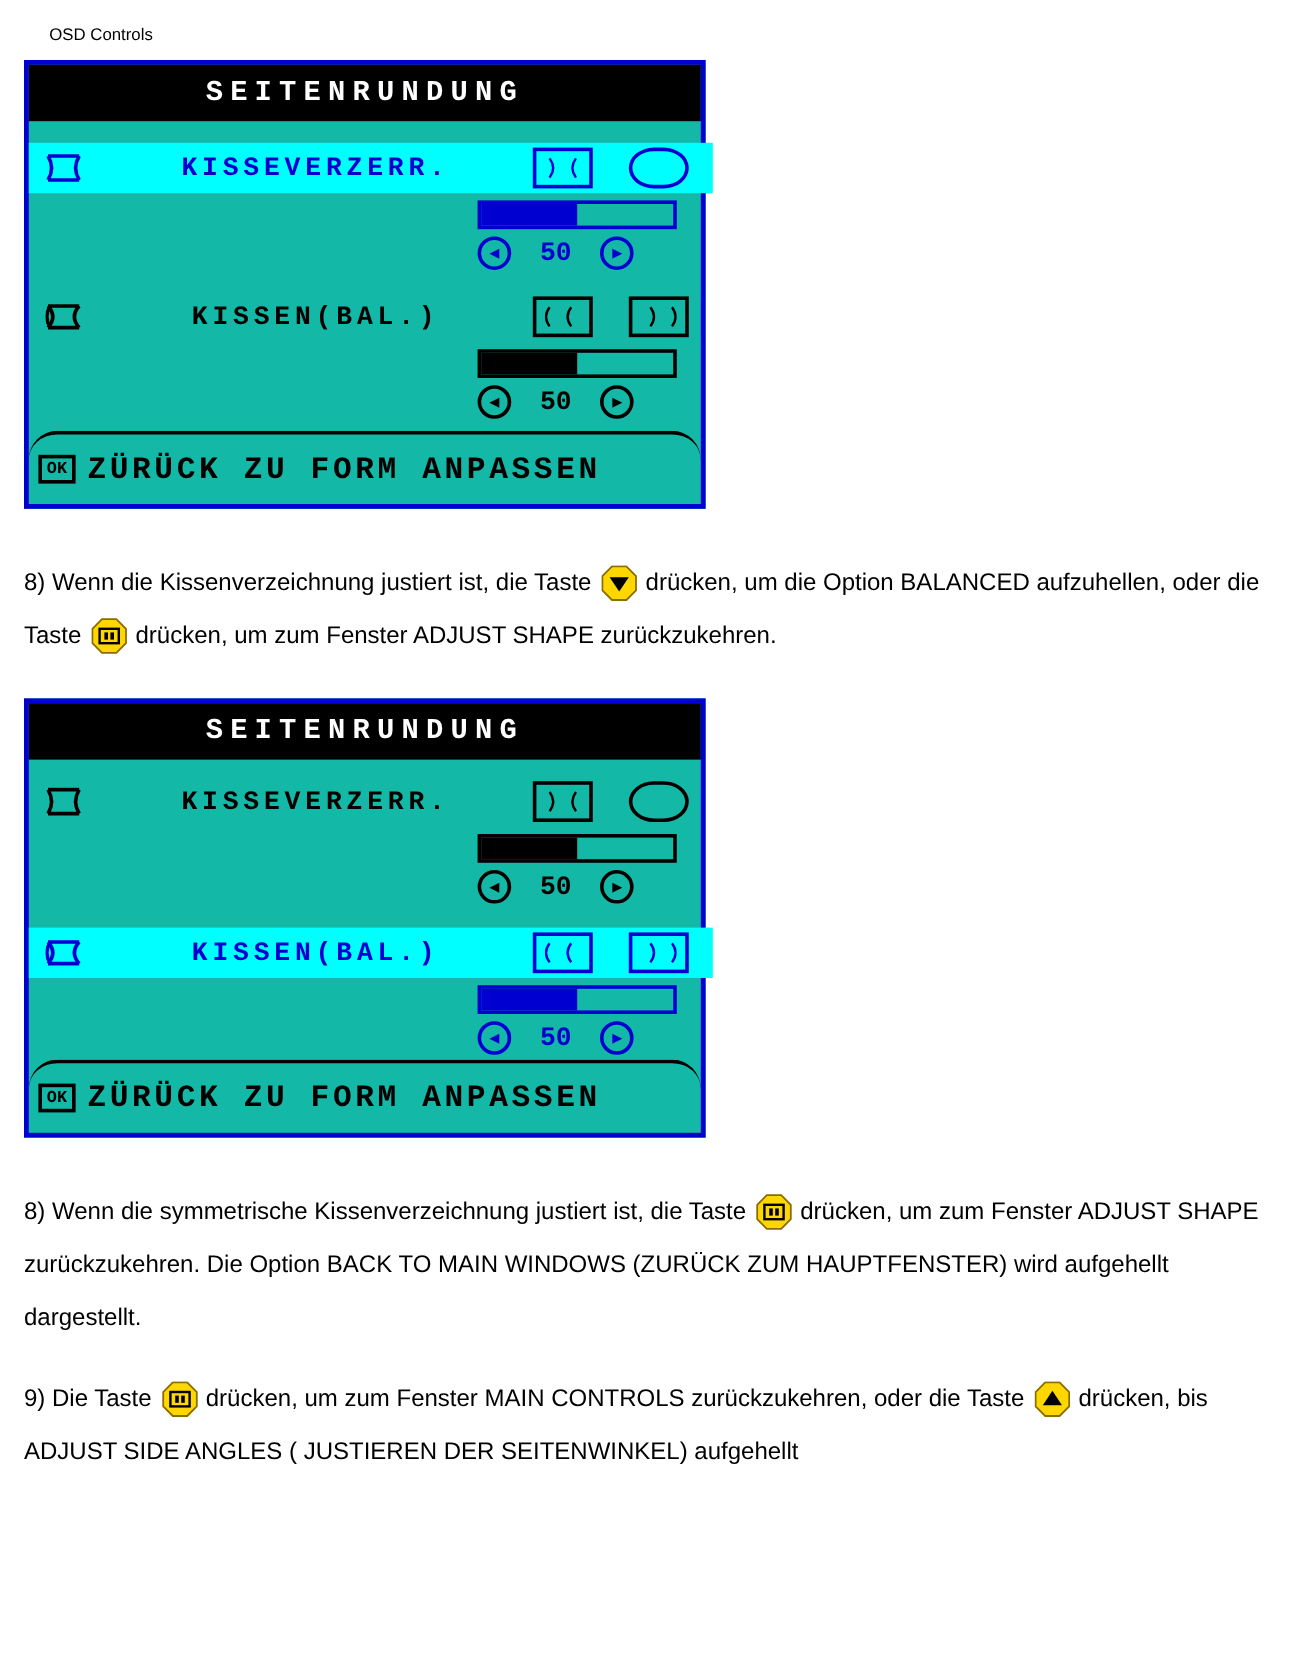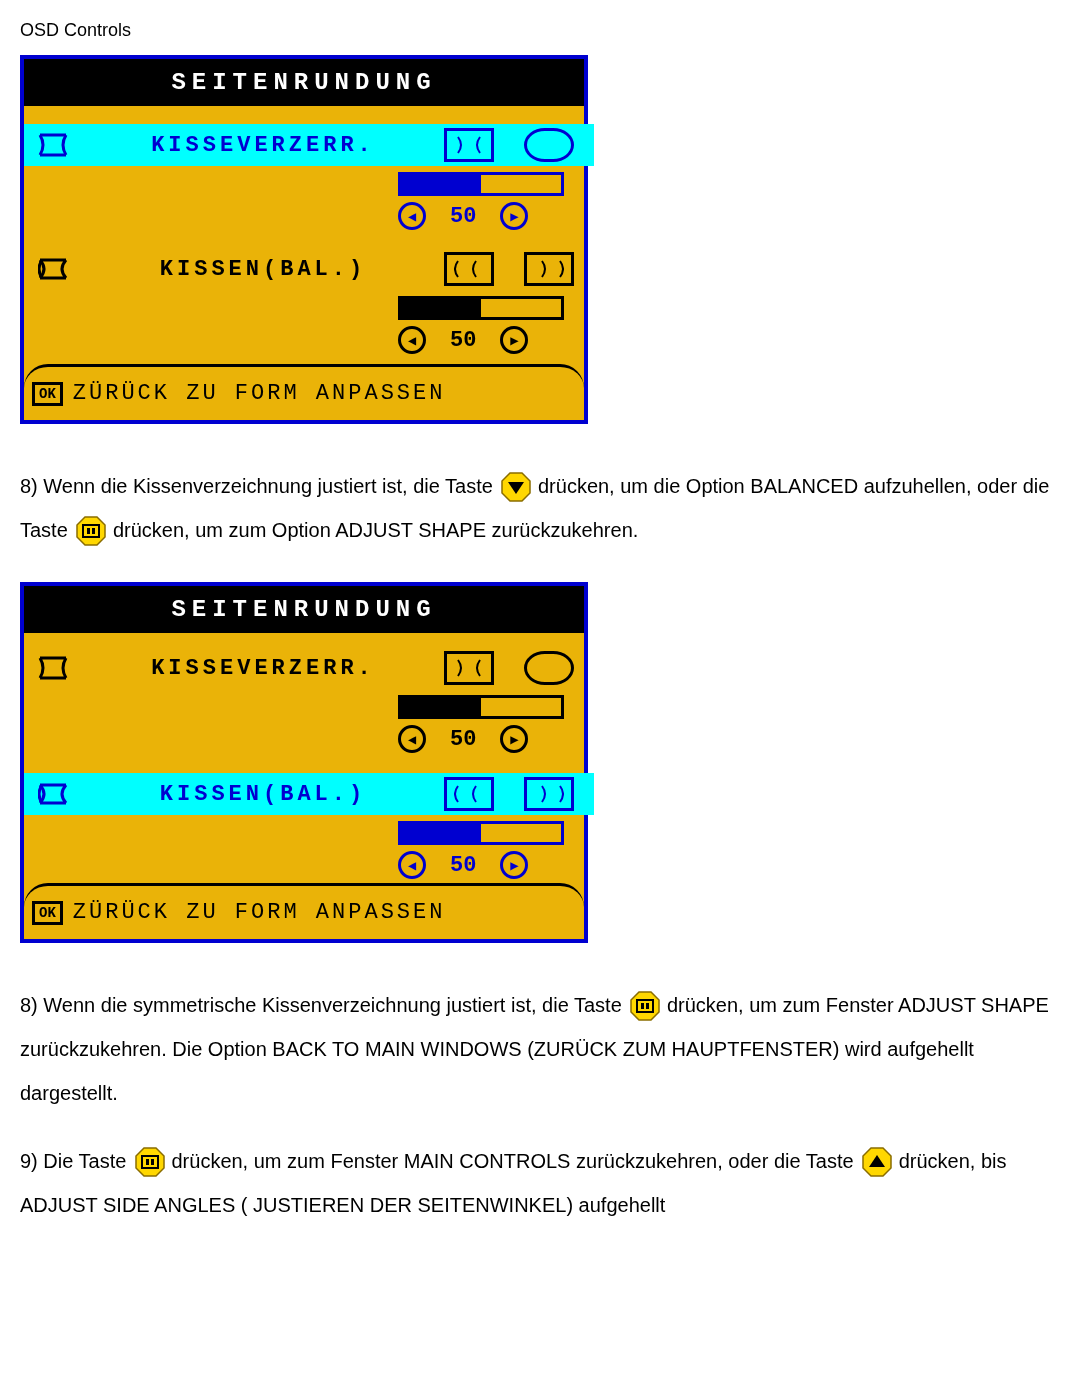--- a/index.html
+++ b/index.html
@@ -5,27 +5,28 @@
   body {
     font-family: Arial, Helvetica, sans-serif;
     font-size: 20px;
     margin: 0;
     padding: 20px 20px 10px 20px;
     width: 1040px;
     color: #000;
     background: #fff;
   }
   .page-header {
-    font-size: 18px;
+    font-size: 14px;
     margin-bottom: 14px;
+    margin-left: 21px;
   }
   .osd-box {
     width: 560px;
     border: 4px solid #0000d0;
-    background: #eab308;
+    background: #14b8a6;
     margin-bottom: 40px;
     font-family: "Courier New", monospace;
   }
   .osd-title {
     background: #000;
     color: #fff;
     font-size: 24px;
     letter-spacing: 6px;
     padding: 10px 0;
     text-align: center;
@@ -128,23 +129,23 @@
     border-radius: 24px;
   }
   .ok-box {
     border: 3px solid #000;
     font-size: 14px;
     font-weight: bold;
     padding: 1px 4px;
     letter-spacing: 0;
   }
   .footer-text {
-    font-size: 22px;
+    font-size: 26px;
     letter-spacing: 3px;
-    font-weight: normal;
+    font-weight: bold;
   }
   .instruction {
     font-size: 20px;
     line-height: 2.2;
     margin: 10px 0 30px 0;
   }
   .instruction p { margin: 0 0 24px 0; }
   .btn {
     display: inline-block;
     vertical-align: middle;
@@ -294,21 +295,21 @@
 <div class="instruction">
 <p>
 <span>8) Wenn die Kissenverzeichnung justiert ist, die Taste </span>
 <span class="btn"><svg width="30" height="30">
           <use href="#btn-down"></use>
         </svg></span>
 <span> drücken, um die Option BALANCED aufzuhellen, oder die Taste </span>
 <span class="btn"><svg width="30" height="30">
           <use href="#btn-ok"></use>
         </svg></span>
-<span> drücken, um zum Option ADJUST SHAPE zurückzukehren.</span>
+<span> drücken, um zum Fenster ADJUST SHAPE zurückzukehren.</span>
 </p>
 </div>
 
 <div class="osd-box">
   <div class="osd-title">SEITENRUNDUNG</div>
 
   <div class="osd-row" style="flex-direction:column;gap:6px;padding-left:0;padding-right:0;">
     <div class="row-top" style="padding-left:10px;">
       <span class="row-icon">
           <svg width="32" height="24">

